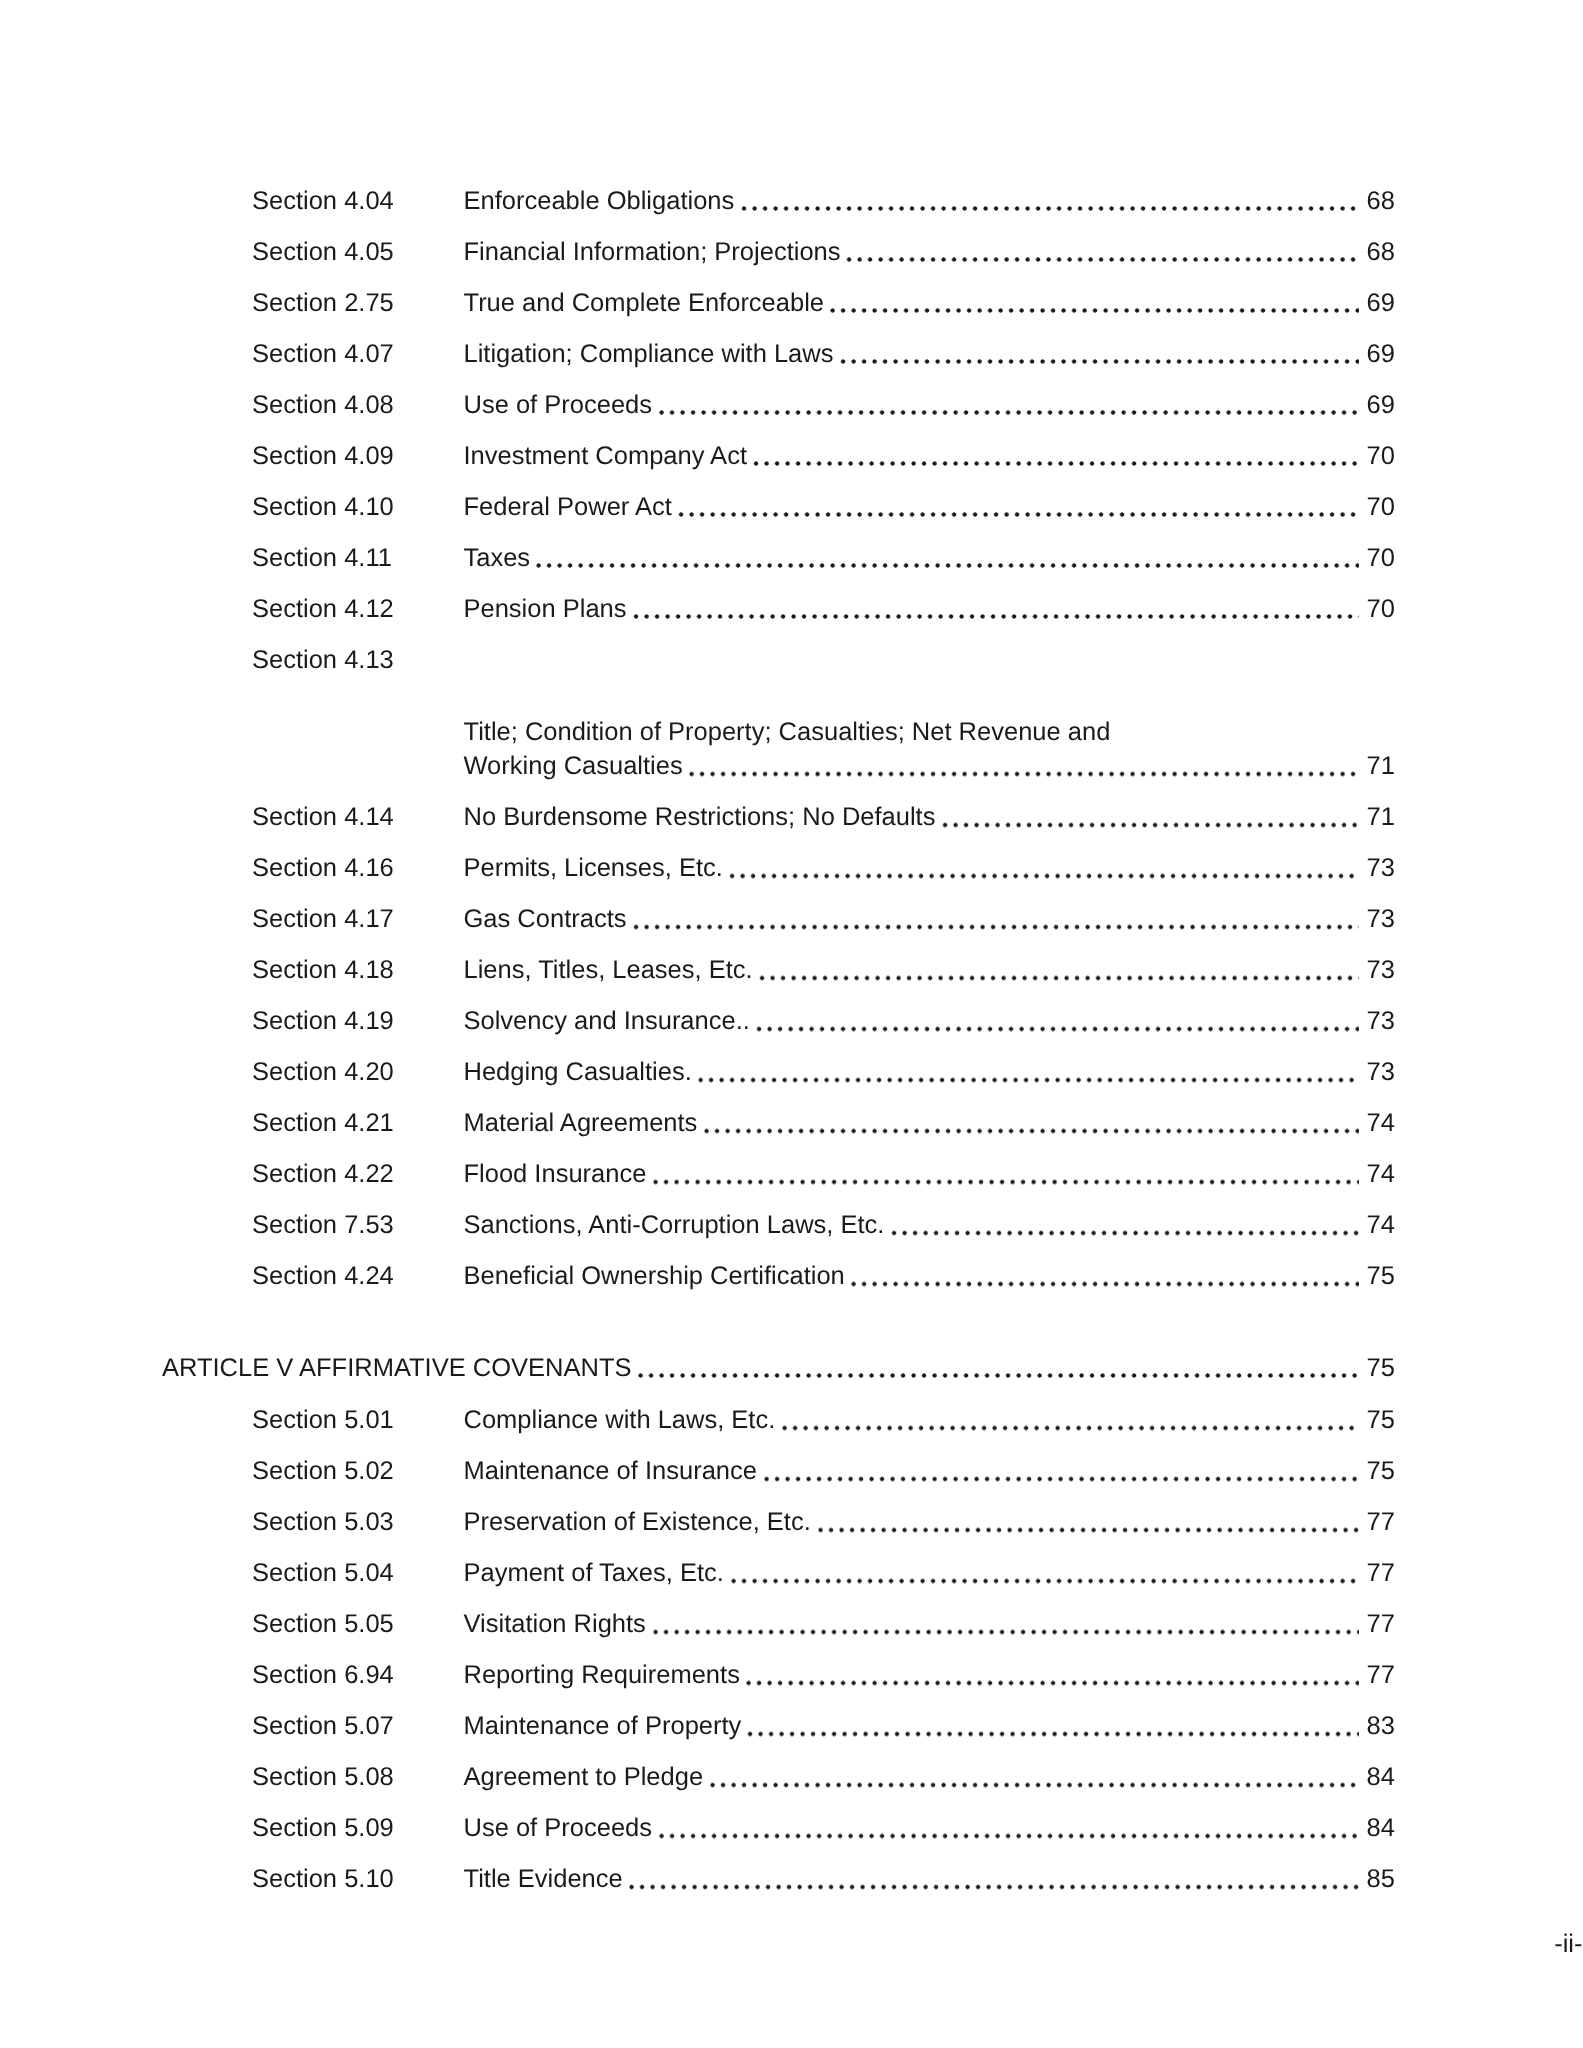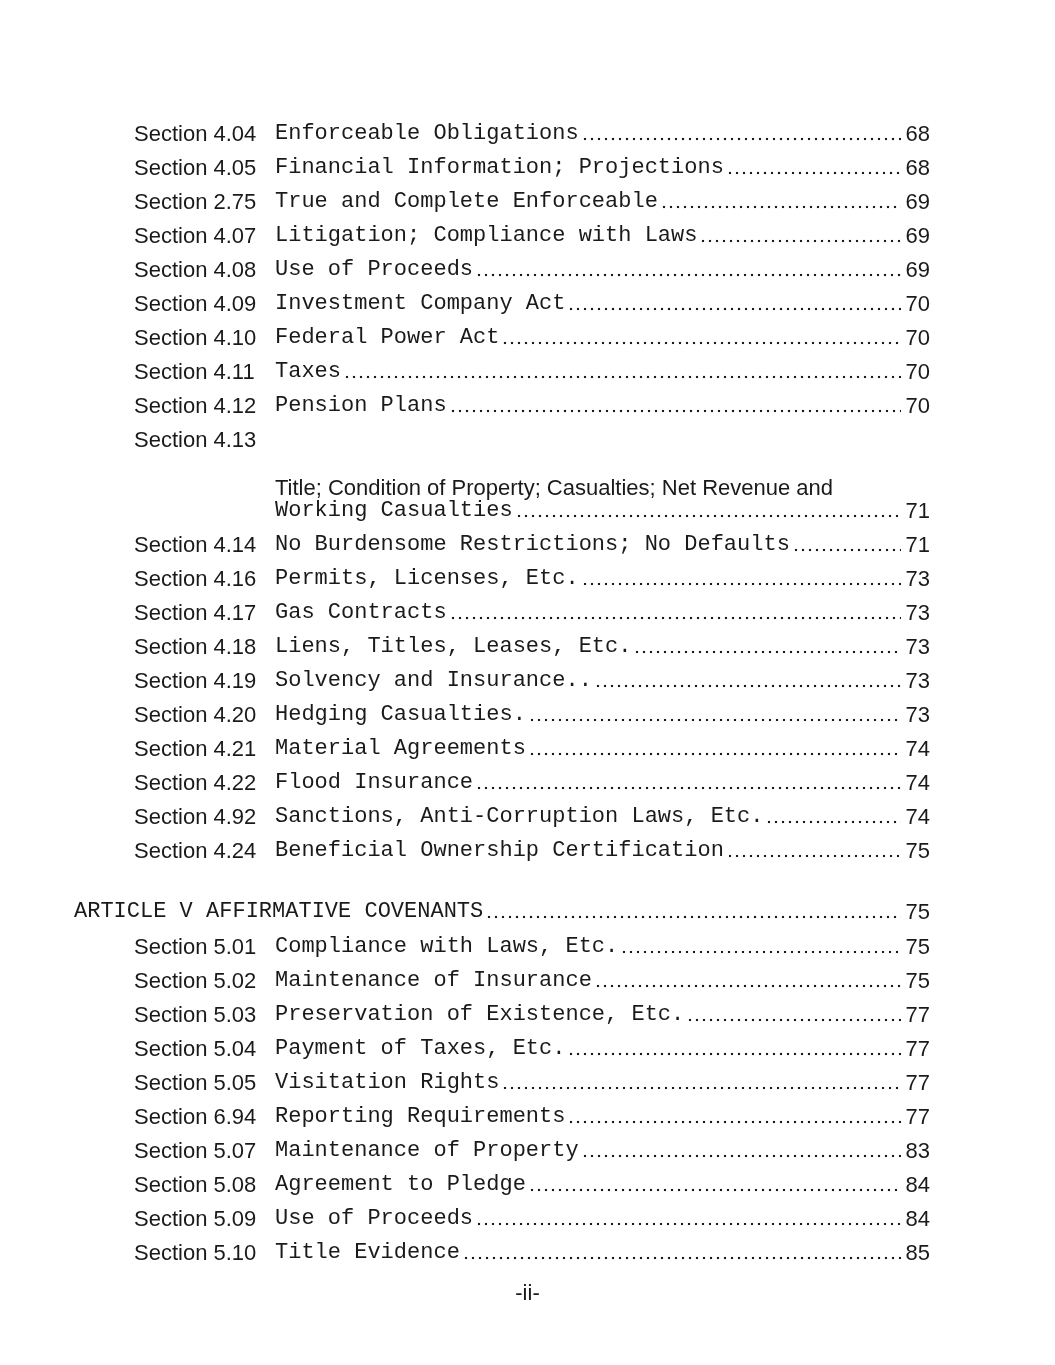--- a/index.html
+++ b/index.html
@@ -5,24 +5,24 @@
   html, body {
     margin: 0;
     padding: 0;
     background: #ffffff;
   }
   .page {
     position: relative;
     width: 1055px;
     height: 1365px;
     box-sizing: border-box;
-    padding: 122px 125px 0 74px;
+    padding: 122px 125px 0 108px;
     background: #ffffff;
     font-family: "Liberation Sans", sans-serif;
-    font-size: 22px;
+    font-size: 17px;
     color: #1a1a1a;
     overflow: hidden;
   }
   .toc-list { width: 100%; }
   .row {
     display: flex;
     align-items: flex-start;
     line-height: 23px;
     margin-bottom: 11px;
   }
@@ -32,39 +32,39 @@
     width: 141px;
     margin-left: 60px;
   }
   .row .content {
     flex: 1;
     min-width: 0;
     display: block;
   }
   .title-line { display: block; margin-top: 48px; }
   .title-last { display: flex; align-items: flex-start; }
-  .title-text { flex: none; white-space: pre-wrap; font-family: Liberation Mono, monospace; }
+  .title-text { flex: none; white-space: pre-wrap; }
   .leader {
     flex: 1;
     min-width: 12px;
     height: 6px;
     align-self: flex-end;
     margin: 0 5px 3px 3px;
     background-image: radial-gradient(circle at 3px 3px, #1a1a1a 1.25px, rgba(0,0,0,0) 1.6px);
     background-size: 7px 6px;
     background-repeat: repeat-x;
     background-position: left bottom;
   }
   .page-num { flex: none; }
   .footer {
     position: absolute;
     left: 0;
     right: 0;
     bottom: 59px;
-    text-align: center;
+    text-align: right;
   }
 </style>
 </head>
 <body>
 
 <div class="page">
   <div class="toc-list">
       <div class="row section">
     <span class="label">Section 4.04</span>
     <span class="content">
@@ -240,21 +240,21 @@
     <span class="label">Section 4.22</span>
     <span class="content">
       <span class="title-last">
         <span class="title-text">Flood Insurance</span>
         <span class="leader"></span>
         <span class="page-num">74</span>
       </span>
     </span>
   </div>
       <div class="row section">
-    <span class="label">Section 4.92</span>
+    <span class="label">Section 7.53</span>
     <span class="content">
       <span class="title-last">
         <span class="title-text">Sanctions, Anti-Corruption Laws, Etc.</span>
         <span class="leader"></span>
         <span class="page-num">74</span>
       </span>
     </span>
   </div>
       <div class="row section">
     <span class="label">Section 4.24</span>

